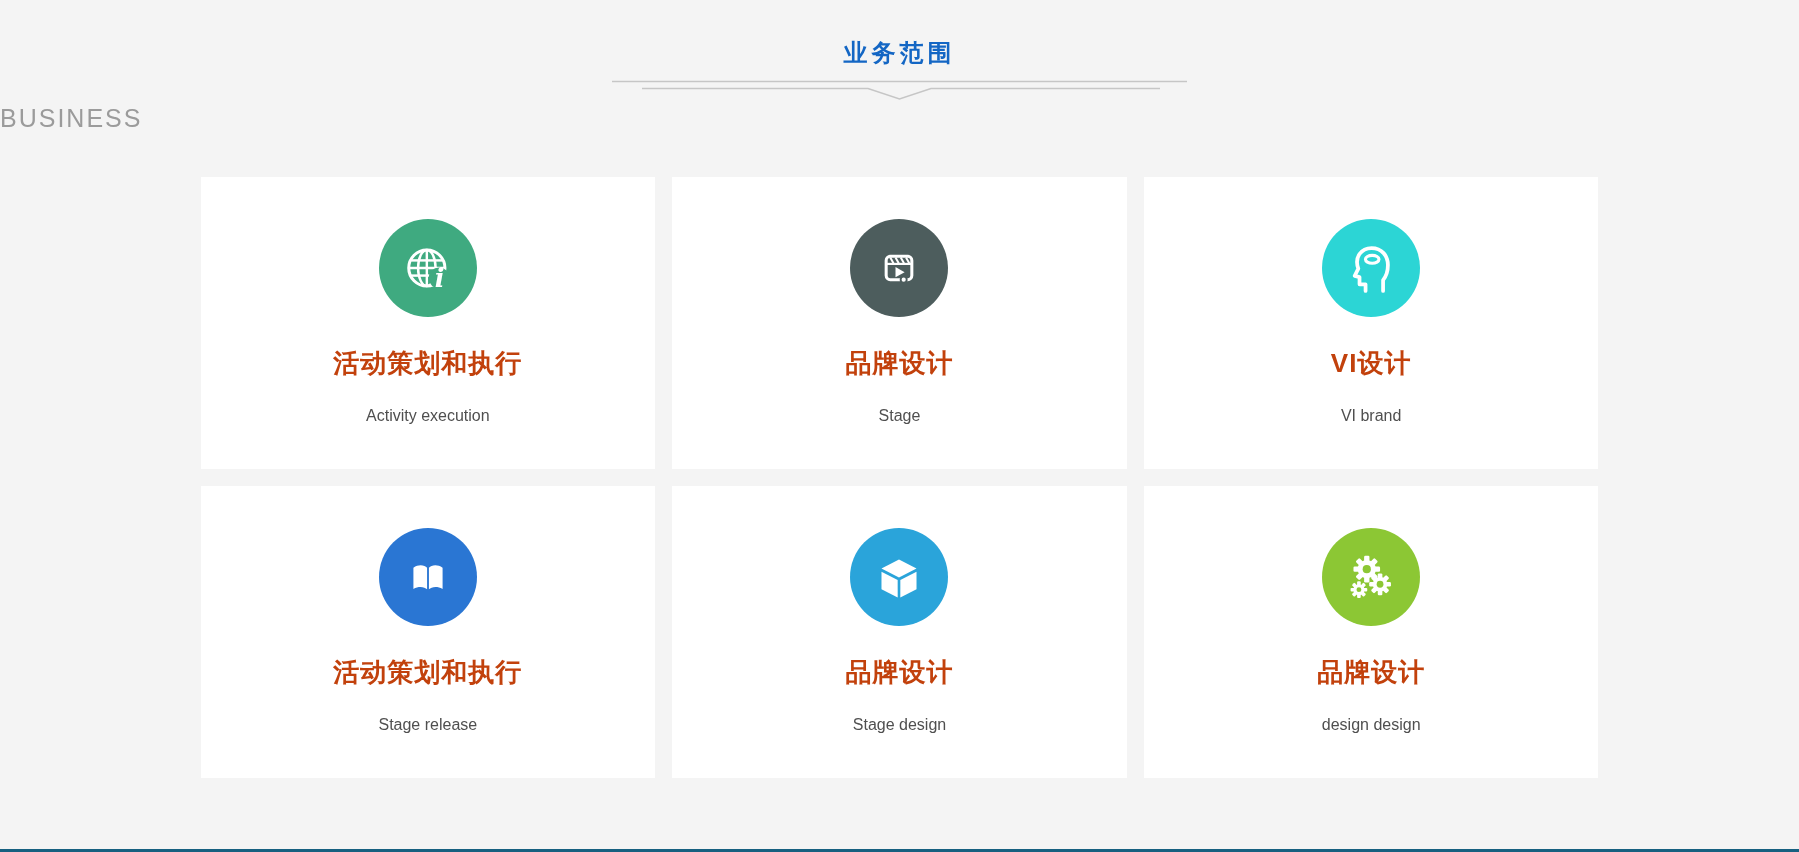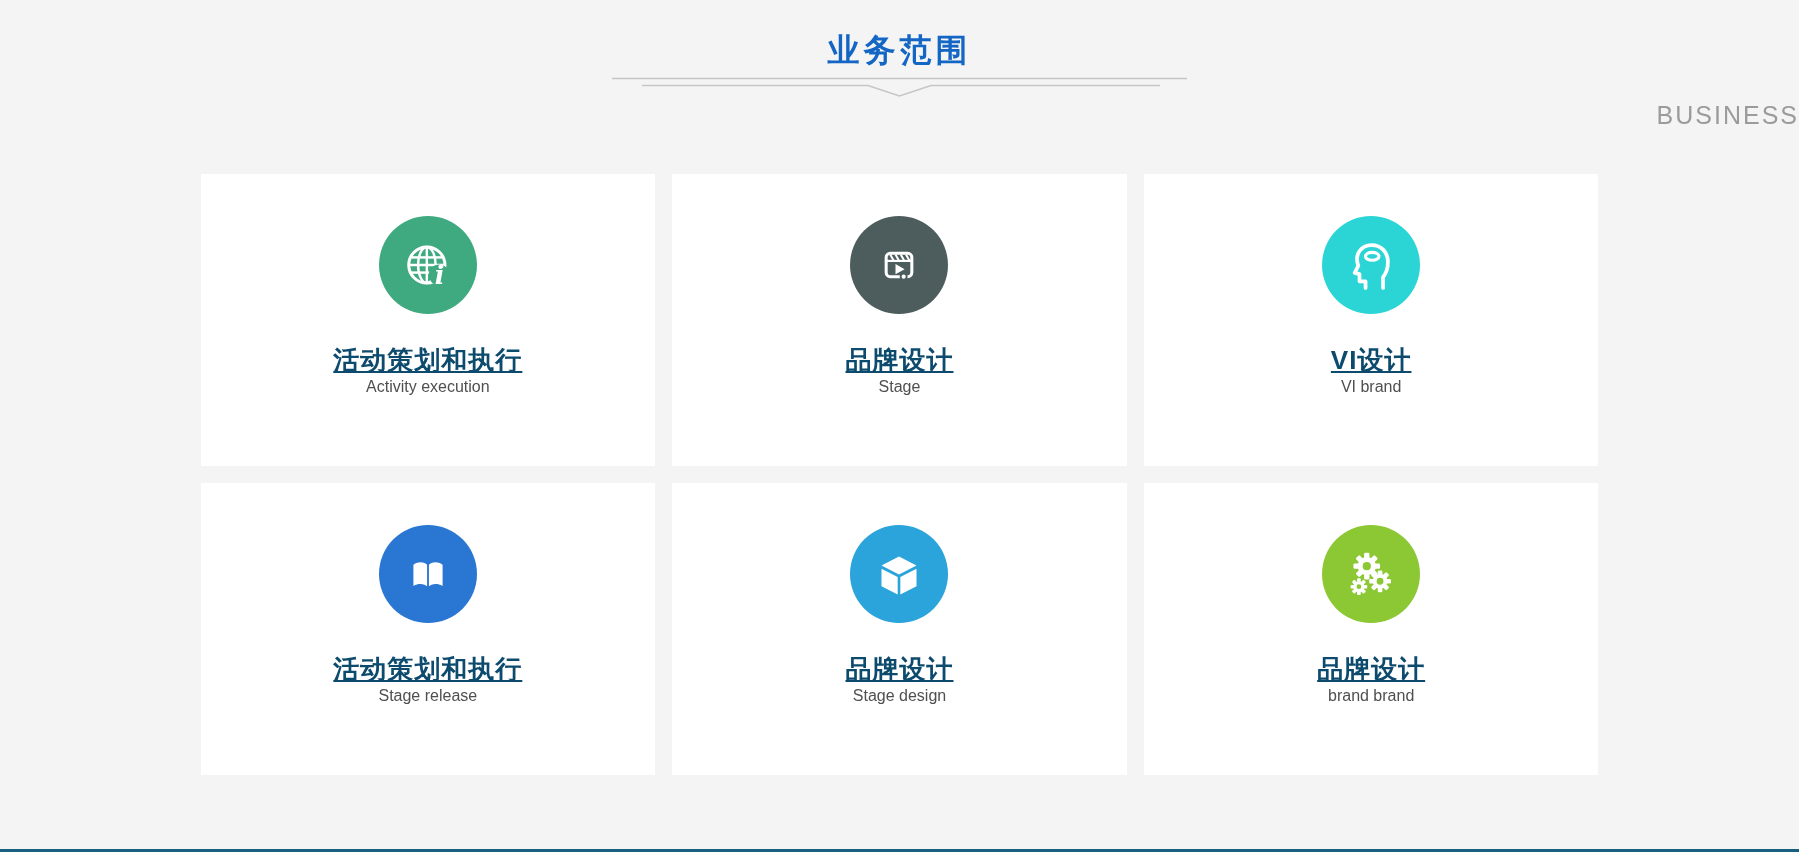--- a/index.html
+++ b/index.html
@@ -8,37 +8,37 @@
     font-family: "Liberation Sans", "DejaVu Sans", sans-serif;
   }
   .page {
     position: relative;
     width: 1799px;
     height: 852px;
     background: #f4f4f4;
     overflow: hidden;
   }
   .section-title {
-    margin: 4px;
+    margin: 12px;
     padding-top: 27px;
     text-align: center;
-    font-size: 32px;
+    font-size: 24px;
     font-weight: bold;
     line-height: 1.2;
     letter-spacing: 4px;
   }
   .divider-wrap {
     margin-top: 8px;
     text-align: center;
     color: #c6c6c6;
     line-height: 0;
   }
   .section-subtitle {
     margin-top: 4px;
-    text-align: right;
+    text-align: left;
     font-size: 25px;
     color: #9b9b9b;
     letter-spacing: 2px;
     line-height: 1;
   }
   .grid {
     width: 1398px;
     margin: 46px auto 0;
     display: grid;
     grid-template-columns: repeat(3, 1fr);
@@ -57,27 +57,26 @@
     margin: 42px auto 0;
     display: flex;
     align-items: center;
     justify-content: center;
   }
   .icon-circle svg { display: block; }
   .card-title {
     margin-top: 33px;
     font-size: 26px;
     font-weight: bold;
-    color: #0c4a6e;
+    color: #c2410c;
     letter-spacing: 1px;
     line-height: 1;
-    text-decoration: underline;
   }
   .card-sub {
-    margin-top: 6px;
+    margin-top: 32px;
     font-size: 16px;
     color: #4f4f4f;
     line-height: 1;
   }
   .footer-line {
     position: absolute;
     left: 0;
     bottom: 0;
     width: 100%;
     height: 3px;
@@ -217,19 +216,19 @@
               <rect x="-1.5" y="-6.9" width="3" height="3.9" rx="0.8" transform="rotate(225)"></rect>
               <rect x="-1.5" y="-6.9" width="3" height="3.9" rx="0.8" transform="rotate(270)"></rect>
               <rect x="-1.5" y="-6.9" width="3" height="3.9" rx="0.8" transform="rotate(315)"></rect>
             </g>
             <circle r="4.5" fill="#ffffff"></circle>
             <circle r="2" fill="currentColor"></circle>
           </g>
         </svg>
       </div>
       <div class="card-title">品牌设计</div>
-      <div class="card-sub">brand brand</div>
+      <div class="card-sub">design design</div>
     </div>
 
   </div>
 
   <div class="footer-line" style="background-color: rgb(23, 96, 128);"></div>
 </div>
 
 </body></html>

